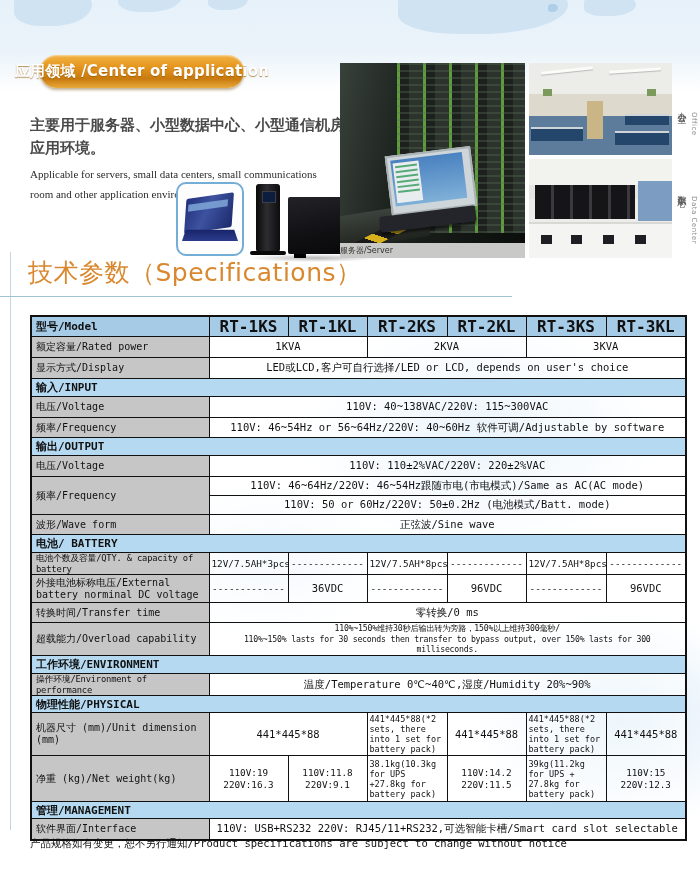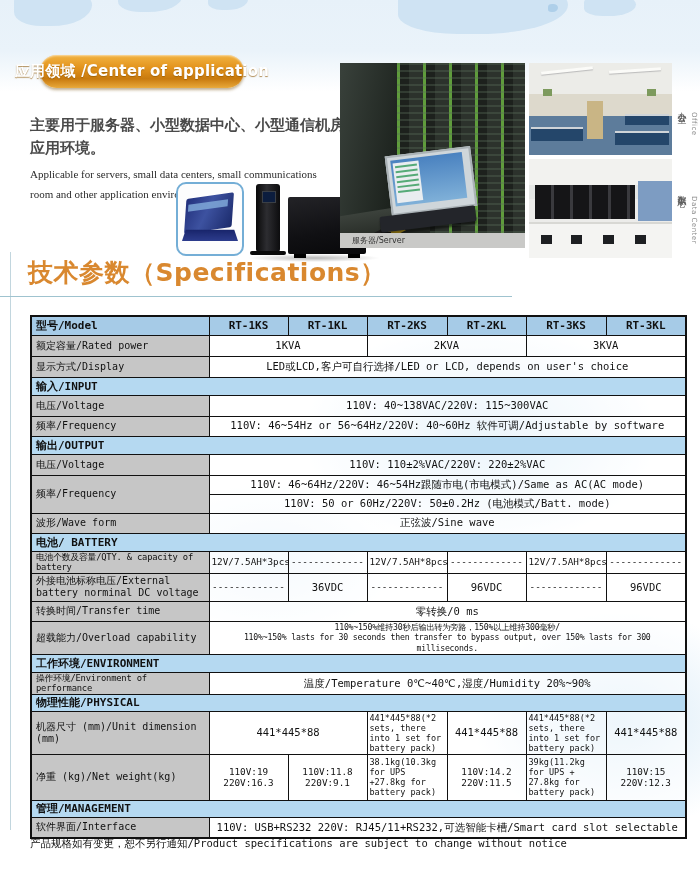--- a/index.html
+++ b/index.html
@@ -59,41 +59,41 @@
     background:repeating-linear-gradient(45deg,#d7b01e 0 7px,#1a1a1a 7px 14px);}
   #serverimg .floor{position:absolute;left:0;bottom:0;width:90px;height:34px;
     background:linear-gradient(180deg,#3c423c,#20241f);transform:skewY(-9deg);}
   #laptop{position:absolute;left:48px;top:88px;}
   #laptop .scr{width:82px;height:56px;background:#cfd6da;border:2px solid #aab2b6;transform:rotate(-7deg);position:relative;}
   #laptop .desk{position:absolute;left:3px;top:3px;width:72px;height:46px;background:linear-gradient(180deg,#4a82c0,#7fb0d8);}
   #laptop .menu{position:absolute;left:5px;top:6px;width:26px;height:40px;background:#e9edf0;}
   #laptop .menu i{display:block;height:2px;background:#5a7;margin:3px 2px;}
   #laptop .tray{position:absolute;left:-8px;top:60px;width:96px;height:16px;background:#23252a;transform:rotate(-7deg);
     border-radius:2px;box-shadow:0 3px 2px rgba(0,0,0,.5);}
-  #servercap{left:340px;top:233px;width:185px;height:15px;background:#c9c9c7;color:#333;
-    font-size:8px;line-height:15px;padding-left:12px;box-sizing:border-box;}
+  #servercap{left:340px;top:243px;width:185px;height:15px;background:#c9c9c7;color:#333;
+    font-size:8px;line-height:15px;padding-left:0;box-sizing:border-box;}
   #officeimg{left:529px;top:63px;width:143px;height:92px;
     background:linear-gradient(180deg,#ecece8 0 34%,#ddd9cc 34% 58%,#5d7c9b 58% 100%);}
   #officeimg .light{position:absolute;top:6px;width:52px;height:3px;background:#fbfbf8;box-shadow:0 1px 1px #bbb;}
   #officeimg .desk{position:absolute;background:#24466a;height:12px;border-top:2px solid #cfd4d8;}
   #officeimg .column{position:absolute;left:58px;top:38px;width:16px;height:38px;background:#c9b585;}
   #officeimg .pic{position:absolute;width:9px;height:7px;background:#7d9a5d;top:26px;}
   #dcimg{left:529px;top:159px;width:143px;height:99px;
     background:linear-gradient(180deg,#f2f2ef 0 26%,#e4e6e4 26% 40%,#ececea 40% 100%);}
   #dcimg .racksrow{position:absolute;left:6px;top:26px;width:100px;height:34px;
     background:repeating-linear-gradient(90deg,#151517 0 16px,#3a3a3e 16px 19px);}
   #dcimg .win{position:absolute;right:0;top:22px;width:34px;height:40px;background:#7d9cc2;}
   #dcimg .counter{position:absolute;left:0;bottom:0;width:143px;height:34px;background:#f4f4f2;
     border-top:2px solid #d8d8d4;}
   #dcimg .mon{position:absolute;bottom:14px;width:11px;height:9px;background:#1d1f22;}
   .vcap{color:#555;font-size:9px;letter-spacing:1px;writing-mode:vertical-rl;text-orientation:upright;line-height:10px;}
   .vcap-en{color:#8a8a8a;font-size:7px;writing-mode:vertical-rl;text-orientation:mixed;letter-spacing:.5px;}
 
   
-  #title{left:28px;top:256px;font-size:25px;font-weight:700;color:#d9882f;letter-spacing:.5px;white-space:nowrap;}
+  #title{left:28px;top:256px;font-size:25px;font-weight:400;color:#d9882f;letter-spacing:.5px;white-space:nowrap;}
   #vline{left:10px;top:252px;width:1px;height:578px;background:#c2d6de;}
   #hrule{left:0;top:296px;width:512px;height:1px;background:#9fc3cf;}
 
   
   .wm{position:absolute;pointer-events:none;}
   #wm1{left:300px;top:320px;width:360px;height:230px;
     background:radial-gradient(closest-side,rgba(160,205,236,.45),rgba(160,205,236,0));}
   #wm2{left:470px;top:610px;width:300px;height:220px;
     background:radial-gradient(closest-side,rgba(160,205,236,.4),rgba(160,205,236,0));}
   #wm3{left:140px;top:480px;width:260px;height:160px;
@@ -101,21 +101,21 @@
 
   
   #tablewrap{left:30px;top:315px;width:595px;}
   table{border-collapse:collapse;table-layout:fixed;width:655px;
     font-family:"DejaVu Sans Mono","Liberation Mono","DejaVu Sans",monospace;}
   td{border:1px solid #111;font-size:10.5px;color:#111;padding:0 2px;overflow:hidden;}
   table{border:2px solid #111;}
   td.lbl{background:#c6c6c6;text-align:left;padding-left:4px;font-size:10px;line-height:1.2;}
   td.lbl.sl{font-size:8.8px;letter-spacing:-.2px;}
   td.hdrlbl{background:#a6cbe7;font-weight:700;font-size:11px;}
-  td.hdr{background:#a6cbe7;font-weight:700;text-align:center;font-size:11px;}
+  td.hdr{background:#a6cbe7;font-weight:700;text-align:center;font-size:16px;}
   td.sec{background:#b5d9f1;font-weight:700;text-align:left;padding-left:4px;font-size:11px;}
   td.val{background:rgba(255,255,255,.55);text-align:center;white-space:pre-line;line-height:1.25;}
   td.val.sm{font-size:9.3px;}
   td.val.small{font-size:8.5px;text-align:left;line-height:1.18;padding:1px 2px;}
   td.val.xs{font-size:8.2px;letter-spacing:-.2px;line-height:1.3;}
 
   
   #footer{left:30px;top:837px;font-family:"DejaVu Sans Mono","Liberation Mono",monospace;
     font-size:10.5px;color:#111;white-space:nowrap;}
 </style>

